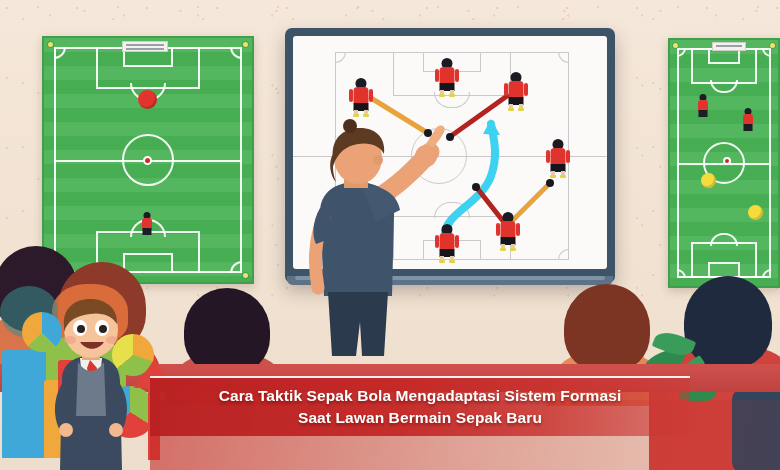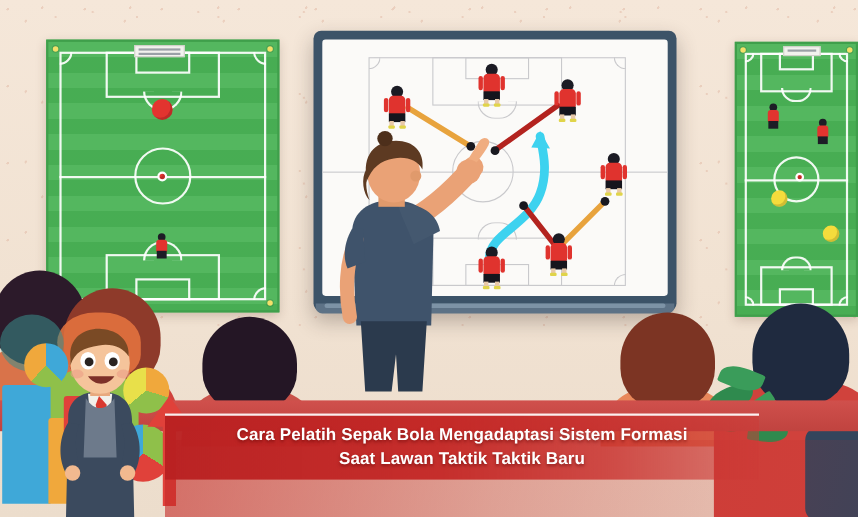--- a/index.html
+++ b/index.html
@@ -396,18 +396,18 @@
       <circle cx="61" cy="25" r="4" fill="#2a2320"></circle>
       <path d="M38,38 C44,47 56,47 62,38 Z" fill="#7d3028"></path>
       <ellipse cx="28" cy="36" rx="6" ry="4" fill="#eb9e86" opacity=".6"></ellipse>
       <ellipse cx="70" cy="36" rx="6" ry="4" fill="#eb9e86" opacity=".6"></ellipse>
     </svg>
   </div>
 
   <div class="abs" id="banner-wash"></div>
   <div class="abs" id="banner">
     <div id="banner-txt">
-      <div>Cara Pelatih Sepak Bola Mengadaptasi Sistem Formasi</div>
-      <div>Saat Lawan Taktik Taktik Baru</div>
+      <div>Cara Taktik Sepak Bola Mengadaptasi Sistem Formasi</div>
+      <div>Saat Lawan Bermain Sepak Baru</div>
     </div>
   </div>
 
 </div>
 
 </body></html>

